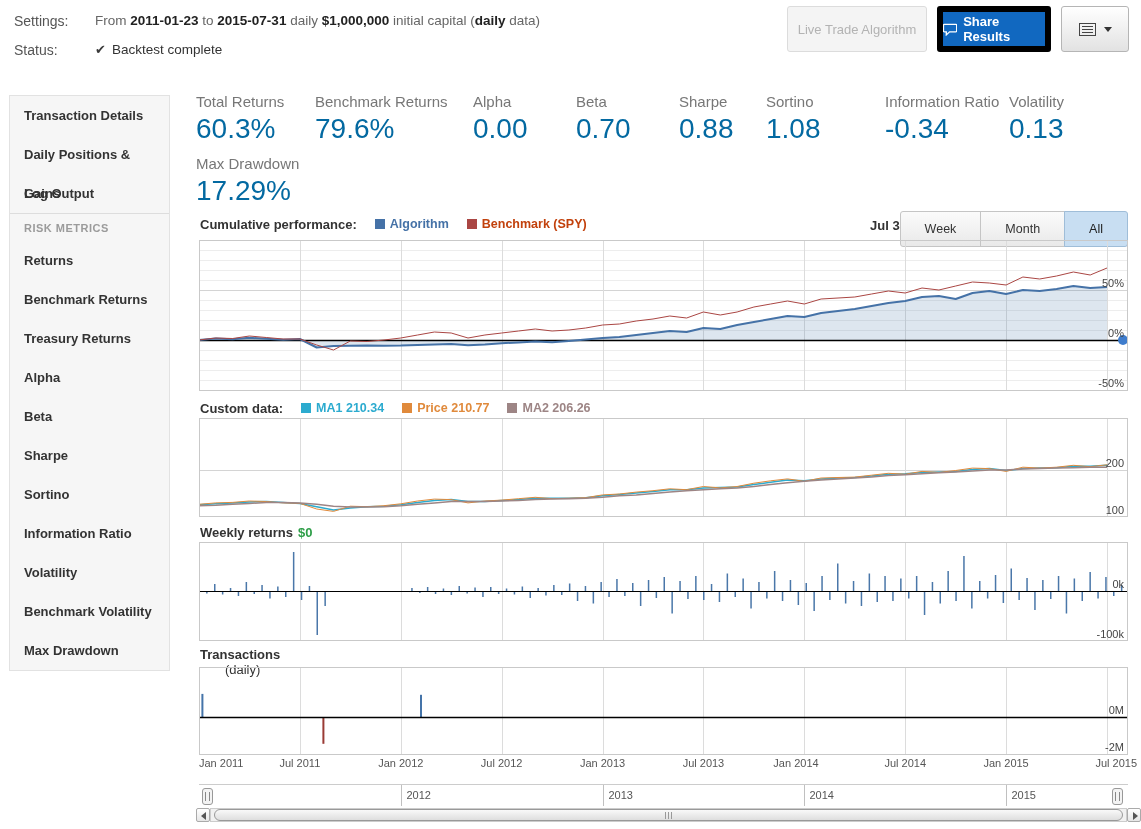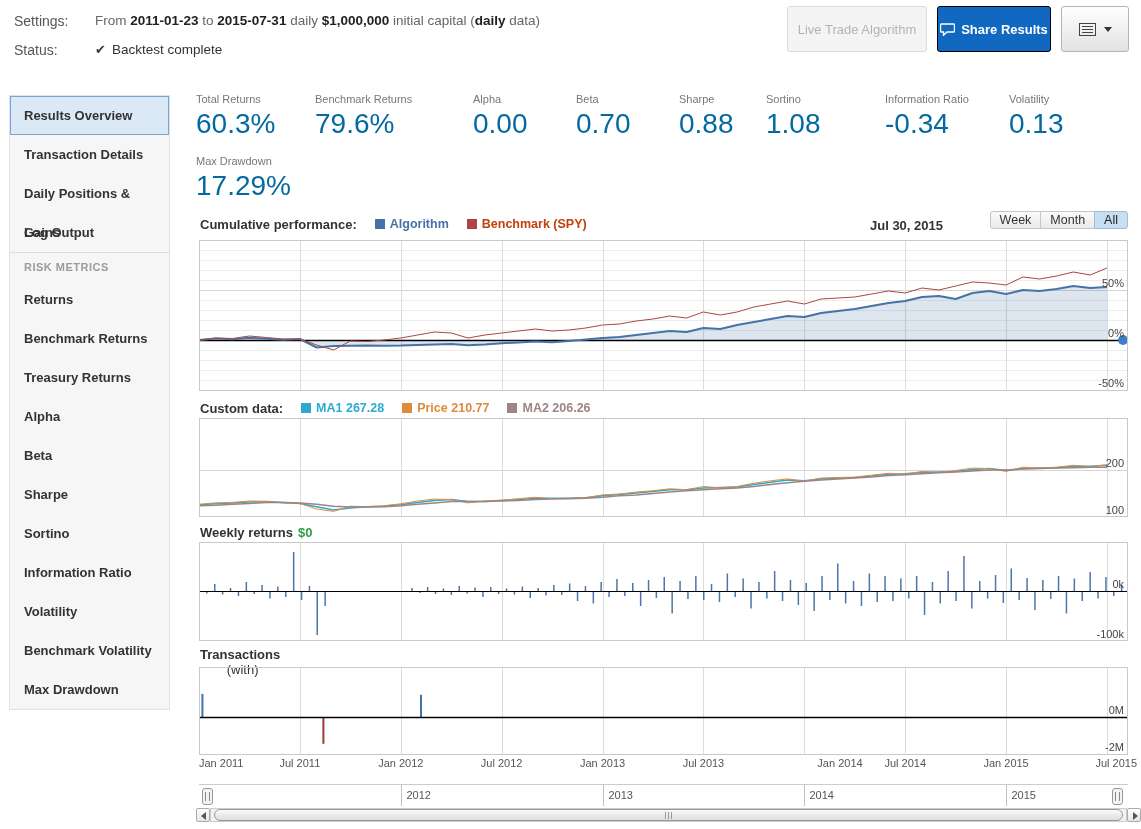--- a/index.html
+++ b/index.html
@@ -6,50 +6,50 @@
   #app{position:relative;width:1141px;height:829px;background:#fff;
        font-family:"Liberation Sans",sans-serif;overflow:hidden;}
   .hdr-label{position:absolute;left:14px;font-size:14px;color:#555;}
   #settings-text{position:absolute;left:95px;top:13px;font-size:13.5px;color:#666;white-space:pre-wrap;}
   #settings-text b{color:#222;}
   #status-line{position:absolute;left:95px;top:42px;font-size:13.5px;color:#333;}
   #status-check{margin-right:6px;color:#3a3a3a;font-size:13px;}
   .btn{position:absolute;top:6px;height:46px;box-sizing:border-box;border-radius:3px;
        font-size:13px;display:flex;align-items:center;justify-content:center;cursor:pointer;}
   #btn-live{left:787px;width:140px;background:#f4f4f4;border:1px solid #dcdcdc;color:#b3b3b3;}
-  #btn-share{left:937px;width:114px;background:#1168c0;border:1px solid #000000;color:#fff;font-weight:bold;}
+  #btn-share{left:937px;width:114px;background:#1168c0;border:6px solid #000000;color:#fff;font-weight:bold;}
   #btn-share svg{margin-right:6px;}
   #btn-menu{left:1061px;width:68px;background:linear-gradient(#ffffff,#e2e2e2);border:1px solid #b5b5b5;}
   .caret{width:0;height:0;border:4px solid transparent;border-top:5px solid #333;margin-left:8px;margin-top:4px;}
   
   #sidebar{position:absolute;left:9px;top:95px;width:161px;background:#f6f6f6;
            border:1px solid #e2e2e2;box-sizing:border-box;}
   .side-item{height:39px;line-height:39px;padding-left:14px;font-size:13px;font-weight:bold;color:#333;cursor:pointer;}
   .side-item.active{background:#dbe9f7;box-shadow:inset 0 0 0 1px #74a7d4;}
   .side-section{border-top:1px solid #ddd;height:27px;line-height:29px;padding-left:14px;
                 font-size:11px;font-weight:bold;color:#9b9b9b;letter-spacing:0.5px;}
   
   .metric{position:absolute;top:93px;}
   .metric.secondary{top:155px;}
-  .metric-label{font-size:11px;color:#777;}
+  .metric-label{font-size:15px;color:#777;}
   .metric-value{font-size:28px;color:#0369a1;margin-top:3px;}
   
   .chart-hdr{position:absolute;left:200px;font-size:13px;color:#333;display:flex;align-items:center;}
   #cum-header{top:217px;}
   #custom-header{top:401px;}
   #weekly-header{top:525px;}
   #trans-header{top:647px;flex-direction:column;}
   .chart-hdr .hdr-title{font-weight:bold;}
   .legend-item{display:inline-flex;align-items:center;margin-left:18px;cursor:pointer;}
   .legend-sq{width:10px;height:10px;display:inline-block;margin-right:5px;}
   .legend-text{font-size:12.5px;font-weight:bold;}
   .hdr-value{margin-left:5px;font-weight:bold;}
   #chart-date{position:absolute;right:198px;top:218px;font-size:13px;font-weight:bold;color:#333;}
   #range-buttons{position:absolute;right:13px;top:211px;display:flex;}
-  .range-btn{height:18px;padding:0 9px;font-size:12.5px;color:#333;background:linear-gradient(#fbfbfb,#e9e9e9);
+  .range-btn{height:36px;padding:0 24px;font-size:12.5px;color:#333;background:linear-gradient(#fbfbfb,#e9e9e9);
              border:1px solid #c5c5c5;box-sizing:border-box;display:flex;align-items:center;cursor:pointer;margin-left:-1px;}
   .range-btn:first-child{border-radius:3px 0 0 3px;margin-left:0;}
   .range-btn:last-child{border-radius:0 3px 3px 0;}
   .range-btn.active{background:#c8def2;border-color:#9fbdd8;color:#222;}
   .x-label{position:absolute;top:757px;font-size:11px;color:#555;white-space:nowrap;}
   
   .nav-handle{position:absolute;top:788px;width:11px;height:17px;background:#f3f3f3;border:1px solid #999;
               border-radius:3px;box-sizing:border-box;cursor:ew-resize;}
   .nav-handle::before{content:"";position:absolute;left:2px;top:3px;bottom:3px;width:1px;background:#888;}
   .nav-handle::after{content:"";position:absolute;right:2px;top:3px;bottom:3px;width:1px;background:#888;}
@@ -93,21 +93,20 @@
     <svg width="17" height="13" viewBox="0 0 17 13">
       <rect x="0.5" y="0.5" width="16" height="12" fill="none" stroke="#444"></rect>
       <line x1="3" y1="3.5" x2="14" y2="3.5" stroke="#444"></line>
       <line x1="3" y1="6.5" x2="14" y2="6.5" stroke="#444"></line>
       <line x1="3" y1="9.5" x2="14" y2="9.5" stroke="#444"></line>
     </svg>
     <span class="caret"></span>
   </div>
 
   <div id="sidebar">
-      <div class="side-item active">Results Overview</div>
       <div class="side-item">Transaction Details</div>
       <div class="side-item">Daily Positions &amp; Gains</div>
       <div class="side-item">Log Output</div>
       <div class="side-section">RISK METRICS</div>
       <div class="side-item">Returns</div>
       <div class="side-item">Benchmark Returns</div>
       <div class="side-item">Treasury Returns</div>
       <div class="side-item">Alpha</div>
       <div class="side-item">Beta</div>
       <div class="side-item">Sharpe</div>
@@ -171,38 +170,38 @@
   <div id="range-buttons">
       <div class="range-btn">Week</div>
       <div class="range-btn">Month</div>
       <div class="range-btn active">All</div>
     </div>
 
   <div class="chart-hdr" id="custom-header">
     <span class="hdr-title">Custom data:</span>
     <span id="custom-legend"><span class="legend-item">
           <span class="legend-sq" style="background: rgb(44, 171, 207);"></span>
-          <span class="legend-text" style="color: rgb(44, 171, 207);">MA1 267.28</span>
+          <span class="legend-text" style="color: rgb(44, 171, 207);">MA1 210.34</span>
         </span><span class="legend-item">
           <span class="legend-sq" style="background: rgb(224, 138, 60);"></span>
           <span class="legend-text" style="color: rgb(224, 138, 60);">Price 210.77</span>
         </span><span class="legend-item">
           <span class="legend-sq" style="background: rgb(157, 133, 133);"></span>
           <span class="legend-text" style="color: rgb(157, 133, 133);">MA2 206.26</span>
         </span></span>
   </div>
 
   <div class="chart-hdr" id="weekly-header">
     <span class="hdr-title">Weekly returns</span>
     <span class="hdr-value" style="color:#2e9e48">$0</span>
   </div>
 
   <div class="chart-hdr" id="trans-header">
     <span class="hdr-title">Transactions</span>
-    <span class="hdr-value" style="font-weight:normal;color:#333">(with)</span>
+    <span class="hdr-value" style="font-weight:normal;color:#333">(daily)</span>
   </div>
 
   <div class="nav-handle" style="left:202px"></div>
   <div class="nav-handle" style="left:1112px"></div>
 
   <div id="scrollbar">
     <div class="sb-btn" id="sb-btn-left">
         <div class="sb-arrow"></div>
       </div>
     <div id="sb-track">
@@ -406,21 +405,21 @@
       <text x="925" y="47" text-anchor="end" font-size="11" font-family="Liberation Sans, sans-serif" fill="#444">0M</text>
       <text x="925" y="84" text-anchor="end" font-size="11" font-family="Liberation Sans, sans-serif" fill="#444">-2M</text>
       <rect x="0.5" y="0.5" width="928" height="87" fill="none" stroke="#c9c9c9"></rect>
     </svg>
     <div class="x-label" style="left: 199px;">Jan 2011</div>
     <div class="x-label" style="left: 299.889px; transform: translateX(-50%);">Jul 2011</div>
     <div class="x-label" style="left: 400.778px; transform: translateX(-50%);">Jan 2012</div>
     <div class="x-label" style="left: 501.667px; transform: translateX(-50%);">Jul 2012</div>
     <div class="x-label" style="left: 602.556px; transform: translateX(-50%);">Jan 2013</div>
     <div class="x-label" style="left: 703.444px; transform: translateX(-50%);">Jul 2013</div>
-    <div class="x-label" style="left: 840px; transform: translateX(-50%);">Jan 2014</div>
+    <div class="x-label" style="left: 796px; transform: translateX(-50%);">Jan 2014</div>
     <div class="x-label" style="left: 905.222px; transform: translateX(-50%);">Jul 2014</div>
     <div class="x-label" style="left: 1006.11px; transform: translateX(-50%);">Jan 2015</div>
     <div class="x-label" style="left: 1137px; transform: translateX(-100%);">Jul 2015</div>
     <svg width="929" height="22" style="position: absolute; left: 199px; top: 784px;">
       <line x1="0" x2="929" y1="0.5" y2="0.5" stroke="#ccc"></line>
       <line x1="202.5" x2="202.5" y1="1" y2="22" stroke="#c0c0c0"></line>
       <text x="207.5" y="15" font-size="11" font-family="Liberation Sans, sans-serif" fill="#555">2012</text>
       <line x1="404.5" x2="404.5" y1="1" y2="22" stroke="#c0c0c0"></line>
       <text x="409.5" y="15" font-size="11" font-family="Liberation Sans, sans-serif" fill="#555">2013</text>
       <line x1="605.5" x2="605.5" y1="1" y2="22" stroke="#c0c0c0"></line>

